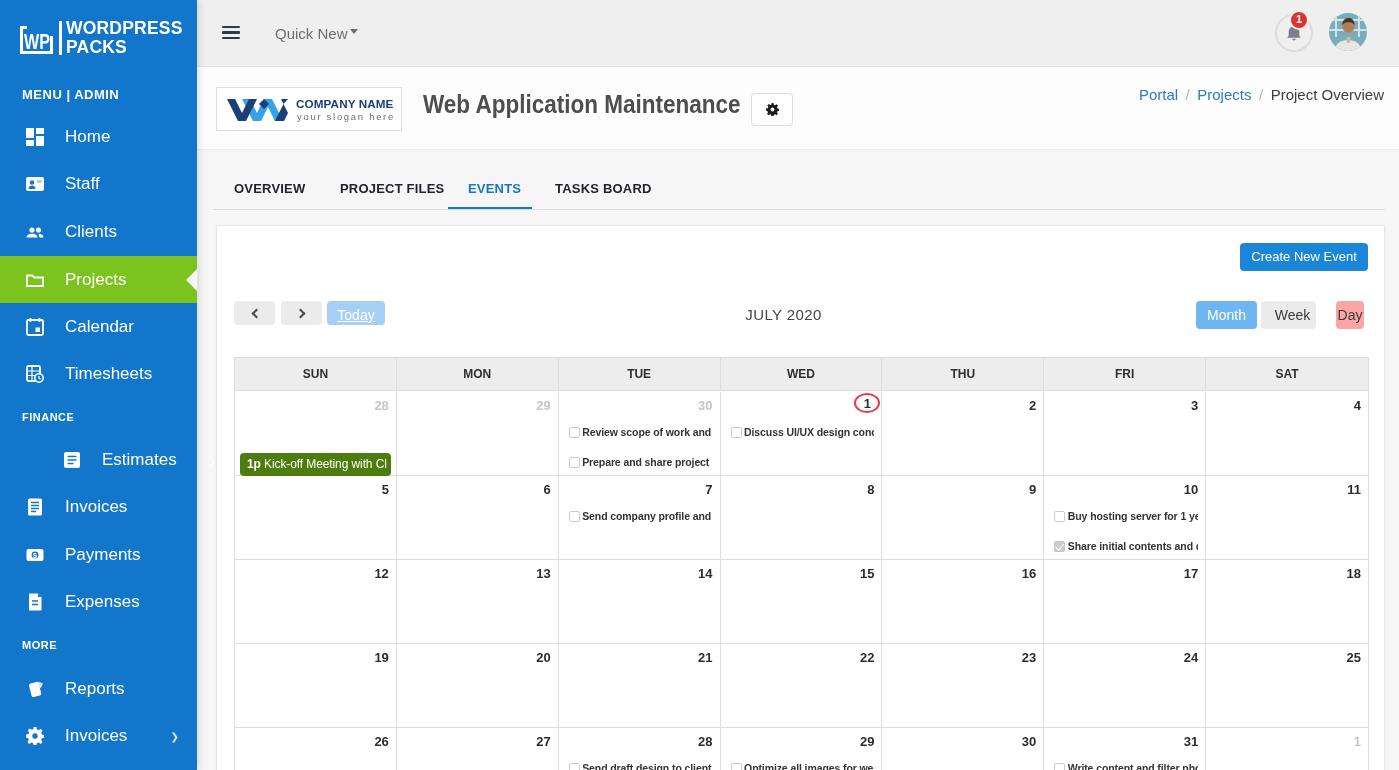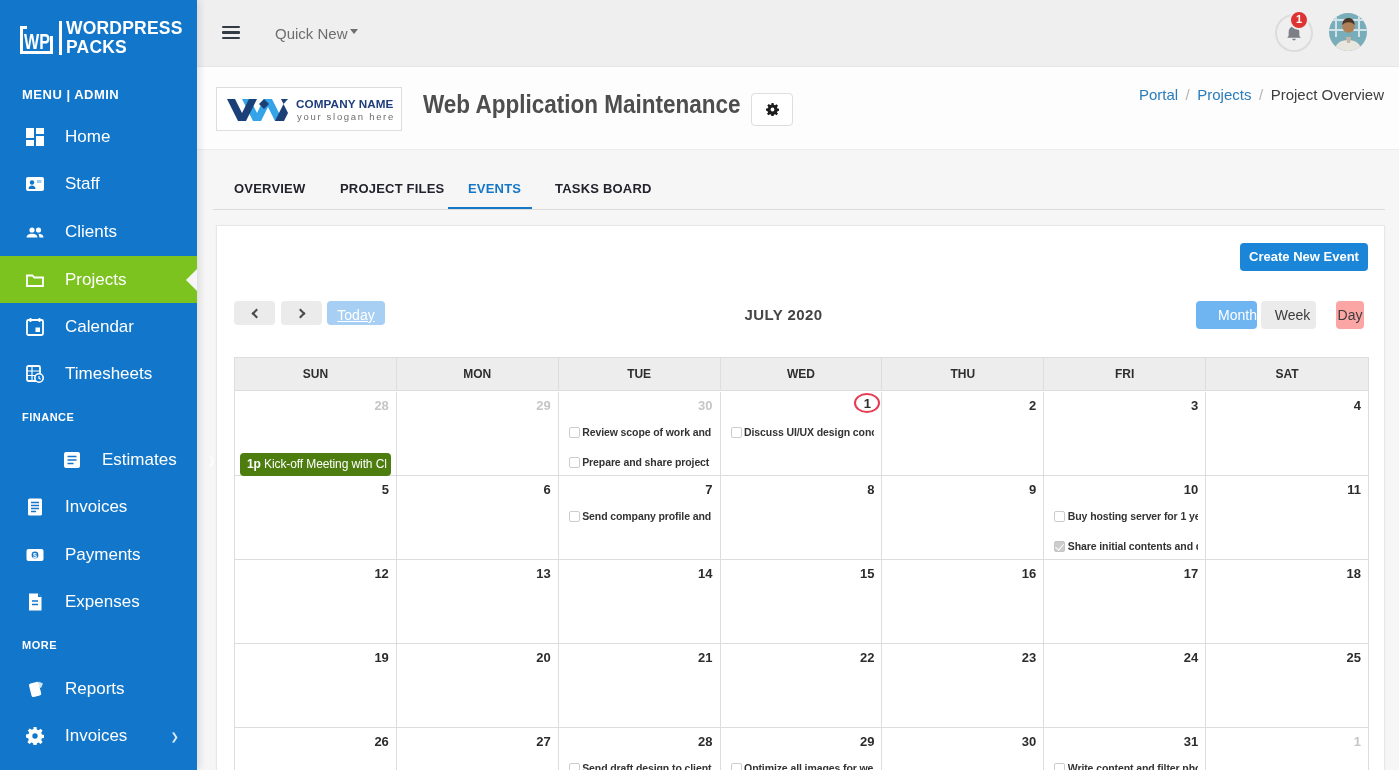--- a/index.html
+++ b/index.html
@@ -43,30 +43,30 @@
 
 
 #tabrow { position:absolute; left:197px; top:150px; width:1202px; height:60px; }
 #tabline { position:absolute; left:16px; right:14px; bottom:0px; height:1px; background:#dcdcdc; }
 .tab { position:absolute; top:31px; font-size:13px; font-weight:bold; color:#23232d; letter-spacing:0.2px; }
 .tab.act { color:#1777c7; }
 #tabu { position:absolute; left:251px; bottom:0px; width:84px; height:3px; background:#1777c7; }
 
 
 #card { position:absolute; left:216px; top:225px; width:1169px; height:600px; background:#fff; border:1px solid #e7e7e7; box-shadow:0 1px 3px rgba(0,0,0,.04); }
-#newbtn { position:absolute; right:16px; top:17px; width:128px; height:28px; background:#1b86d8; color:#fff; font-size:13px; font-weight:bold; text-align:center; line-height:28px; border-radius:4px; }
+#newbtn { position:absolute; right:16px; top:17px; width:128px; height:28px; background:#1b86d8; color:#fff; font-size:13px; font-weight:normal; text-align:center; line-height:28px; border-radius:4px; }
 .cbtn { position:absolute; top:75px; height:24px; background:#ebebeb; border-radius:4px; color:#3c3c3c; text-align:center;text-decoration:underline; }
 #prevb { left:17px; width:41px; }
 #nextb { left:64px; width:41px; }
 #todayb { left:110px; width:58px; background:#a7cef3; color:#fff; font-size:14px; line-height:28px; }
 .chev { display:inline-block; margin-top:9px; width:7px; height:7px; border-right:2.4px solid #4a4a4a; border-bottom:2.4px solid #4a4a4a; }
 .chev.l { transform:rotate(135deg); margin-left:3px; }
 .chev.r { transform:rotate(-45deg); margin-right:3px; }
-#caltitle { position:absolute; left:-22px; right:12px; top:80px; text-align:center; font-size:15px; font-weight:bold; color:#454545; letter-spacing:0.4px; }
-#monthb { position:absolute; right:127px; top:75px; width:61px; height:28px; background:#6fb5f2; border-radius:4px; color:#fff; font-size:14px; text-align:right; line-height:28px; }
+#caltitle { position:absolute; left:-22px; right:12px; top:80px; text-align:center; font-size:15px; font-weight:normal; color:#454545; letter-spacing:0.4px; }
+#monthb { position:absolute; right:127px; top:75px; width:61px; height:28px; background:#6fb5f2; border-radius:4px; color:#fff; font-size:14px; text-align:center; line-height:28px; }
 #weekb { position:absolute; right:68px; top:75px; width:55px; height:28px; background:#ebebeb; border-radius:4px; color:#3c3c3c; font-size:14px; text-align:center; line-height:28px;padding-left:8px; }
 #dayb { position:absolute; right:20px; top:75px; width:28px; height:28px; background:#fca5a5; border-radius:4px; color:#3c3c3c; font-size:14px; text-align:center; line-height:28px; }
 
 
 #grid { position:absolute; left:17px; top:131px; width:1135px; height:455px; border:1px solid #ddd; }
 #dhead { position:absolute; left:0; top:0; width:1133px; height:33px; background:#ededed; border-bottom:1px solid #ddd; }
 .dh { position:absolute; top:0; height:33px; line-height:33px; text-align:center; font-size:12px; font-weight:bold; color:#2e2e2e; border-right:1px solid #ddd; }
 .row { position:absolute; left:0; width:1133px; border-bottom:1px solid #ddd; }
 .cell { position:absolute; top:0; height:100%; border-right:1px solid #ddd; }
 .dnum { position:absolute; right:7px; top:5.5px; font-size:13px; font-weight:bold; color:#2c2c2c; }

